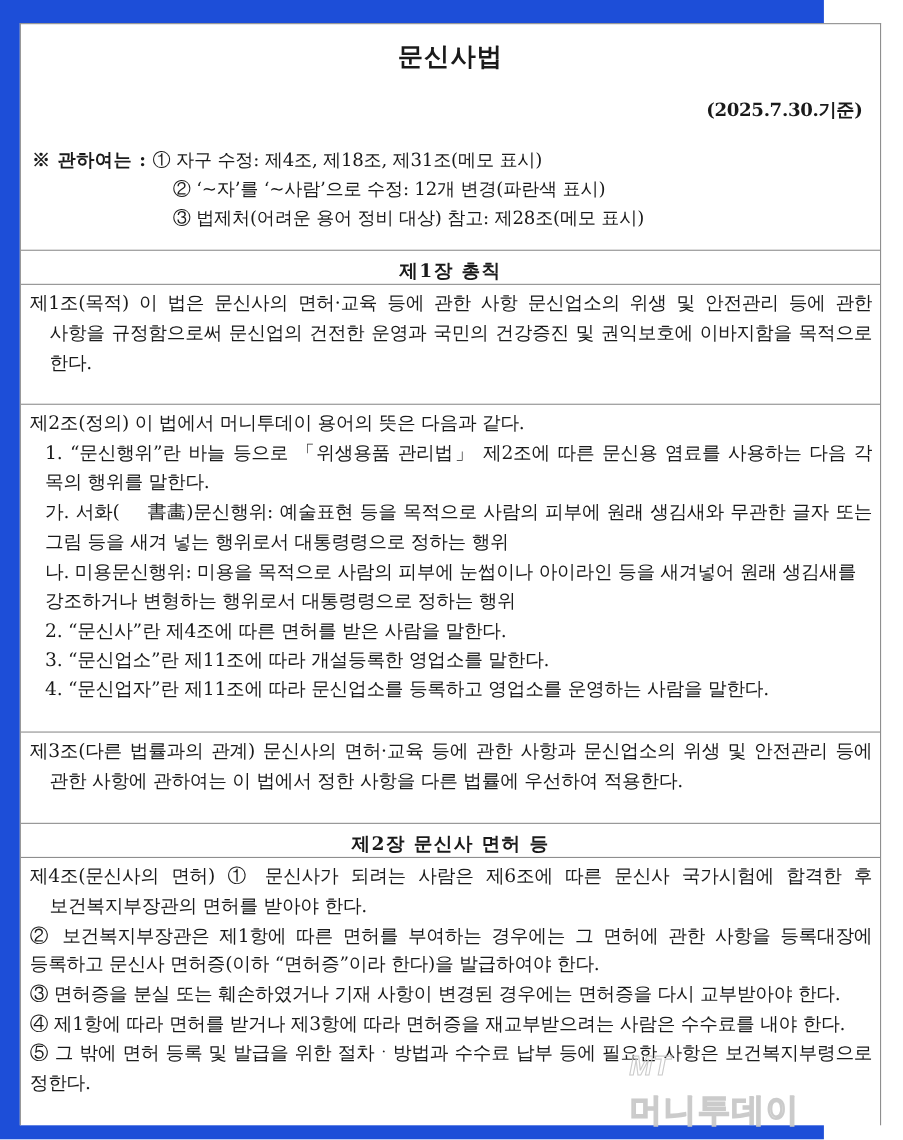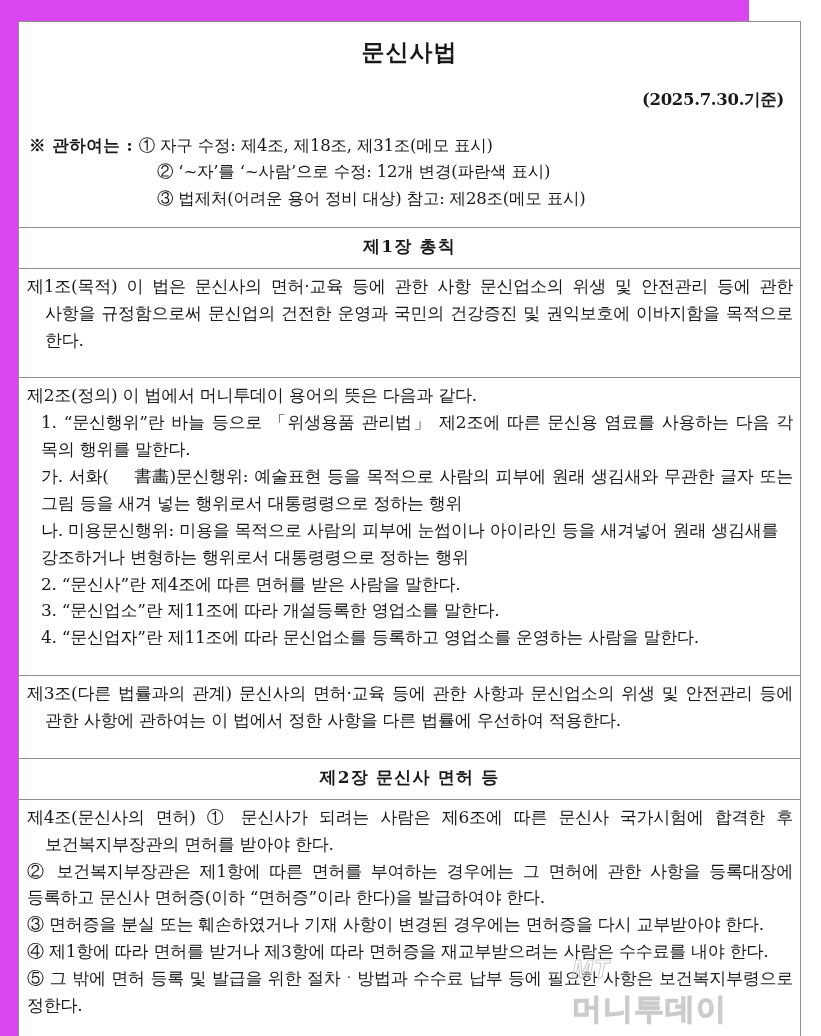--- a/index.html
+++ b/index.html
@@ -15,21 +15,21 @@
     font-family: "DejaVu Serif", "Liberation Serif", serif;
     color: #1a1a1a;
     -webkit-font-smoothing: antialiased;
   }
 
   .page {
     position: relative;
     width: 749px;
     height: 1036px;
     box-sizing: border-box;
-    background: #d946ef;
+    background: #1d4ed8;
   }
 
   
   .doc-table {
     position: absolute;
     left: 18px;
     top: 21px;
     width: 783px;
     border: 1px solid #8e8e8e;
     border-bottom: none;
@@ -88,21 +88,21 @@
     padding-left: 128px;
     font-weight: normal;
   }
 
   
   .row-chapter {
     text-align: center;
     font-size: 17px;
     font-weight: bold;
     letter-spacing: 1.2px;
-    padding: 7px 8px 10px 8px;
+    padding: 7px 8px 0 8px;
   }
 
   
   .row-article {
     font-size: 17px;
     line-height: 1.58;
     padding: 4px 7px 24px 8px;
   }
   .p {
     margin: 0;

